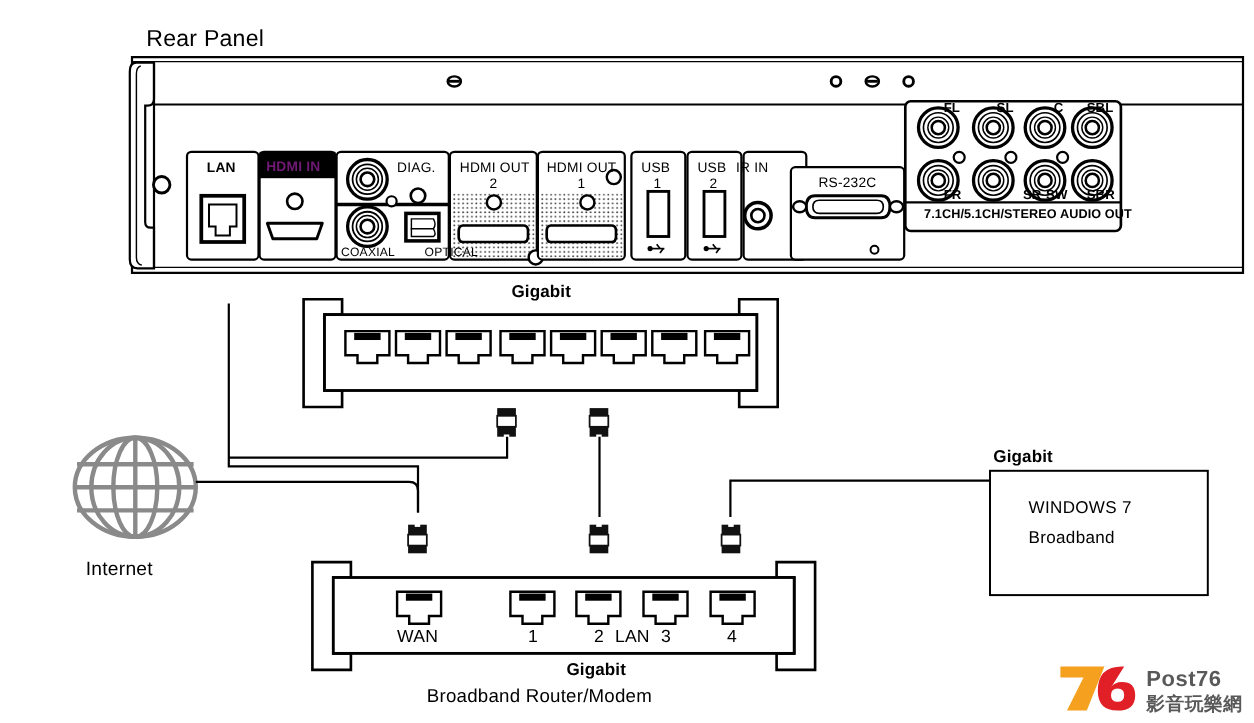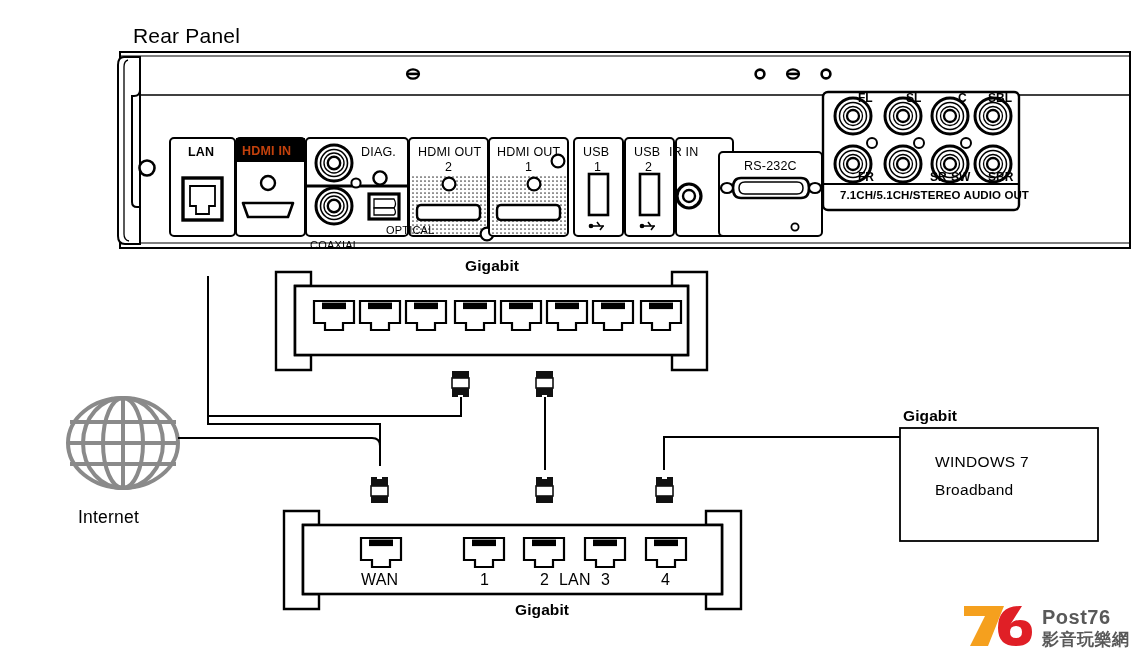--- a/index.html
+++ b/index.html
@@ -12,21 +12,21 @@
   .lbl-port{font-size:12.5px;font-weight:700;letter-spacing:.2px;}
   .lbl-port-lt{font-size:12.5px;letter-spacing:.2px;}
   .lbl-small{font-size:11px;letter-spacing:.2px;}
   .lbl-audio{font-size:11.5px;font-weight:700;letter-spacing:.1px;}
   .lbl-rca{font-size:12px;font-weight:700;}
   .lbl-gig{font-size:15.5px;font-weight:700;letter-spacing:.1px;}
   .lbl-dev{font-size:17px;letter-spacing:.2px;}
   .lbl-net{font-size:17.5px;letter-spacing:.2px;}
   .lbl-pc{font-size:15.5px;letter-spacing:.3px;}
   .lbl-rport{font-size:16px;letter-spacing:.2px;}
-  .white-on{color:#c2410c;}
+  .white-on{color:#701a75;}
   .wm{position:absolute;left:958px;top:600px;height:52px;}
 </style>
 </head>
 <body>
 
 <div class="stage">
 
   <svg class="layer" viewBox="0 0 1140 657" xmlns="http://www.w3.org/2000/svg">
     <defs>
       <pattern id="dots" width="4" height="4" patternUnits="userSpaceOnUse">
@@ -297,21 +297,21 @@
     <g>
       <rect x="900" y="428" width="198" height="113" fill="#fff" stroke="#000" stroke-width="1.8"></rect>
     </g>
   </svg>
 
   <div class="txt lbl-title" style="left:133px;top:25px;">Rear Panel</div>
 
   <div class="txt lbl-port" style="left:188px;top:146px;">LAN</div>
   <div class="txt lbl-port white-on" style="left:242px;top:145px;">HDMI IN</div>
   <div class="txt lbl-port-lt" style="left:361px;top:146px;">DIAG.</div>
-  <div class="txt lbl-small" style="left:310px;top:240px;">COAXIAL</div>
+  <div class="txt lbl-small" style="left:310px;top:225px;">COAXIAL</div>
   <div class="txt lbl-small" style="left:358px;top:225px;margin-left:28px;">OPTICAL</div>
 
   <div class="txt lbl-port-lt" style="left:418px;top:146px;">HDMI OUT</div>
   <div class="txt lbl-port-lt" style="left:445px;top:161px;">2</div>
   <div class="txt lbl-port-lt" style="left:497px;top:146px;">HDMI OUT</div>
   <div class="txt lbl-port-lt" style="left:525px;top:161px;">1</div>
 
   <div class="txt lbl-port-lt" style="left:583px;top:146px;">USB</div>
   <div class="txt lbl-port-lt" style="left:594px;top:161px;">1</div>
   <div class="txt lbl-port-lt" style="left:634px;top:146px;">USB</div>
@@ -339,20 +339,21 @@
   <div class="txt lbl-pc" style="left:935px;top:482px;">Broadband</div>
 
   <div class="txt lbl-rport" style="left:361px;top:572px;">WAN</div>
   <div class="txt lbl-rport" style="left:480px;top:572px;">1</div>
   <div class="txt lbl-rport" style="left:540px;top:572px;">2</div>
   <div class="txt lbl-rport" style="left:559px;top:572px;">LAN</div>
   <div class="txt lbl-rport" style="left:601px;top:572px;">3</div>
   <div class="txt lbl-rport" style="left:661px;top:572px;">4</div>
 
   <div class="txt lbl-gig" style="left:515px;top:602px;">Gigabit</div>
+  <div class="txt lbl-dev" style="left:388px;top:624px;">Broadband Router/Modem</div>
 
   <div class="wm">
     <svg width="180" height="52" viewBox="0 0 180 52" xmlns="http://www.w3.org/2000/svg">
       <g>
         <path d="M6 6 L46 6 L30 46 L12 46 L27 16 L6 16 Z" fill="#f5a01e"></path>
         <path d="M62 6 q-22 0 -22 22 q0 18 18 18 q16 0 16 -14 q0 -12 -12 -12 q-7 0 -10 5 l12 -19 z
                  M58 26 q6 0 6 6 q0 6 -6 6 q-6 0 -6 -6 q0 -6 6 -6 z" fill="#e01f26"></path>
       </g>
       <text x="84" y="24" font-family="'Liberation Sans',sans-serif" font-size="20" font-weight="700" fill="#595959" letter-spacing="0.5">Post76</text>
       <text x="84" y="45" font-family="'DejaVu Sans',sans-serif" font-size="17" font-weight="700" fill="#595959" letter-spacing="0.5">影音玩樂網</text>

